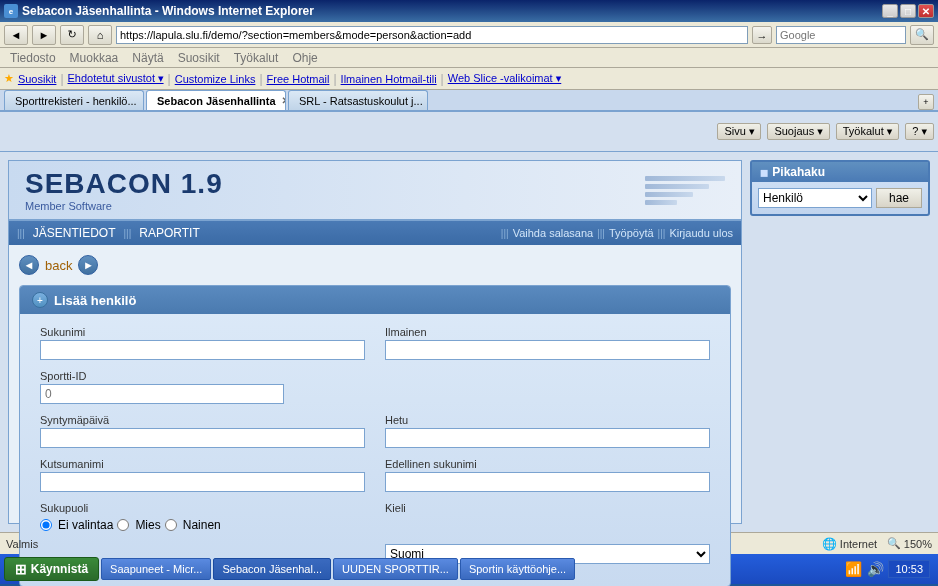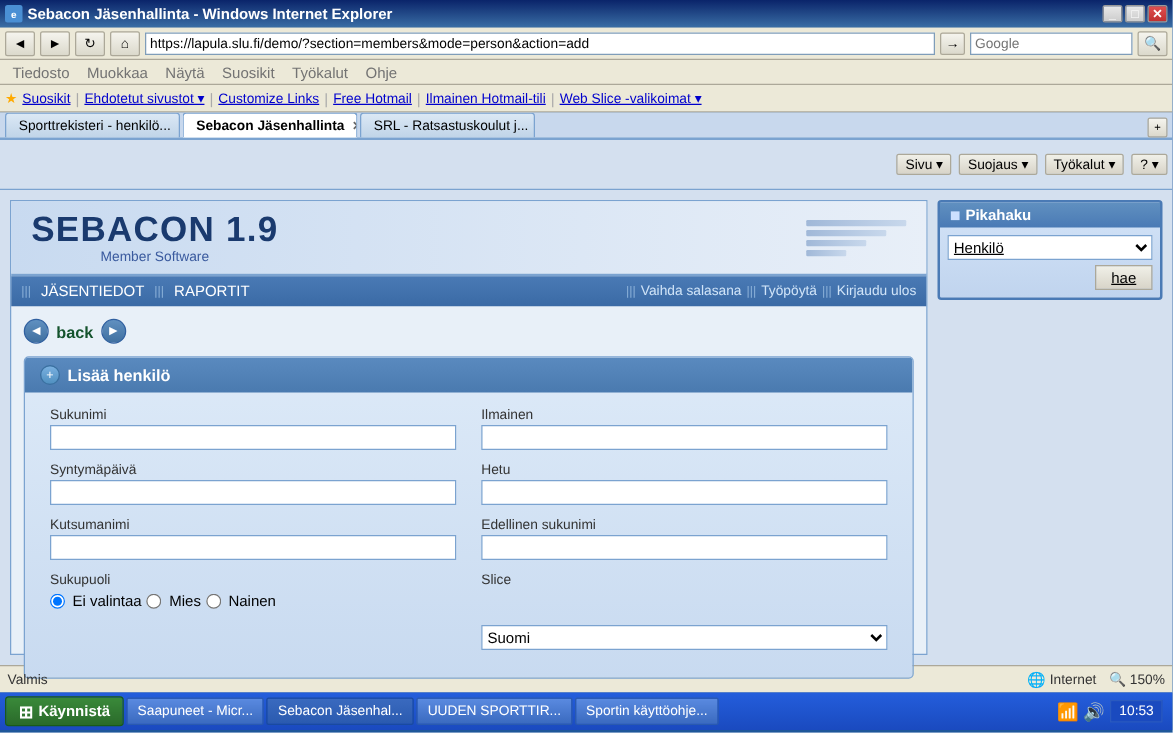--- a/index.html
+++ b/index.html
@@ -133,21 +133,20 @@
     }
 
     
     .app-header {
       background: linear-gradient(to right, #c8daf0, #e8eff8);
       height: 60px;
       display: flex;
       align-items: center;
       padding: 8px 16px;
       border-bottom: 2px solid #7ba3d0;
-      text-align: center;
     }
     .app-logo { display: flex; flex-direction: column; }
     .app-logo-title { font-size: 28px; font-weight: bold; color: #1a3a6e; letter-spacing: 1px; }
     .app-logo-sub { font-size: 11px; color: #3a5a9e; }
     .header-stripes { margin-left: auto; display: flex; flex-direction: column; gap: 3px; }
     .stripe { height: 5px; background: linear-gradient(to right, #a0b8d8, #c8d8ec); border-radius: 1px; }
 
     
     .app-nav {
       background: linear-gradient(to bottom, #4a7ab5, #3a6aa5);
@@ -175,21 +174,21 @@
     }
     .nav-circle-btn {
       width: 20px; height: 20px;
       background: linear-gradient(to bottom, #6090c0, #4070a0);
       border-radius: 50%;
       display: flex; align-items: center; justify-content: center;
       color: white; font-size: 11px;
       cursor: pointer;
       border: 1px solid #3060a0;
     }
-    .back-text { font-size: 13px; font-weight: bold; color: #14532d; cursor: pointer; }
+    .back-text { font-size: 13px; font-weight: normal; color: #a16207; cursor: pointer; }
 
     
     .form-panel {
       background: linear-gradient(to bottom, #ddeaf8, #c8daf0);
       border: 1px solid #7ba3d0;
       border-radius: 4px;
       overflow: hidden;
     }
     .form-panel-header {
       background: linear-gradient(to bottom, #5a8abf, #4a7aaf);
@@ -246,21 +245,21 @@
       background: linear-gradient(to bottom, #6090c0, #4a7ab5);
       padding: 3px 8px;
       display: flex;
       align-items: center;
       gap: 4px;
       color: white;
       font-size: 12px;
       font-weight: bold;
     }
     .pikahaku-header-icon { font-size: 10px; color: #cce0ff; }
-    .pikahaku-body { padding: 6px; display: flex; flex-direction: column; gap: 4px; text-decoration: underline; }
+    .pikahaku-body { padding: 6px; display: flex; flex-direction: row; gap: 4px; }
     .pikahaku-select {
       width: 100%;
       height: 20px;
       border: 1px solid #7ba3d0;
       background: white;
       font-size: 12px;
     }
     .pikahaku-btn {
       align-self: flex-end;
       padding: 2px 12px;
@@ -476,20 +475,27 @@
             <div class="form-group">
               <label class="form-label">Sukunimi</label>
               <input class="form-input" type="text" style="">
             </div>
             <div class="form-group">
               <label class="form-label">Ilmainen</label>
               <input class="form-input" type="text" style="">
             </div>
           </div>
 
+          <div class="form-row">
+            <div class="form-group half">
+              <label class="form-label">Sportti-ID</label>
+              <input class="form-input" type="text" placeholder="0" style="">
+            </div>
+            <div class="form-group"></div>
+          </div>
 
           <div class="form-row">
             <div class="form-group">
               <label class="form-label">Syntymäpäivä</label>
               <input class="form-input" type="text" style="">
             </div>
             <div class="form-group">
               <label class="form-label">Hetu</label>
               <input class="form-input" type="text" style="">
             </div>
@@ -518,21 +524,21 @@
                   <input class="radio-input" type="radio" name="sukupuoli" style="">
                   <span>Mies</span>
                 </label>
                 <label class="radio-item">
                   <input class="radio-input" type="radio" name="sukupuoli" style="">
                   <span>Nainen</span>
                 </label>
               </div>
             </div>
             <div class="form-group">
-              <label class="form-label">Slice</label>
+              <label class="form-label">Kieli</label>
               <div style="display:flex;align-items:center;gap:2px;">
                 <select class="select-input">
                   <option>Suomi</option>
                   <option>Svenska</option>
                   <option>English</option>
                 </select>
               </div>
             </div>
           </div>
 

